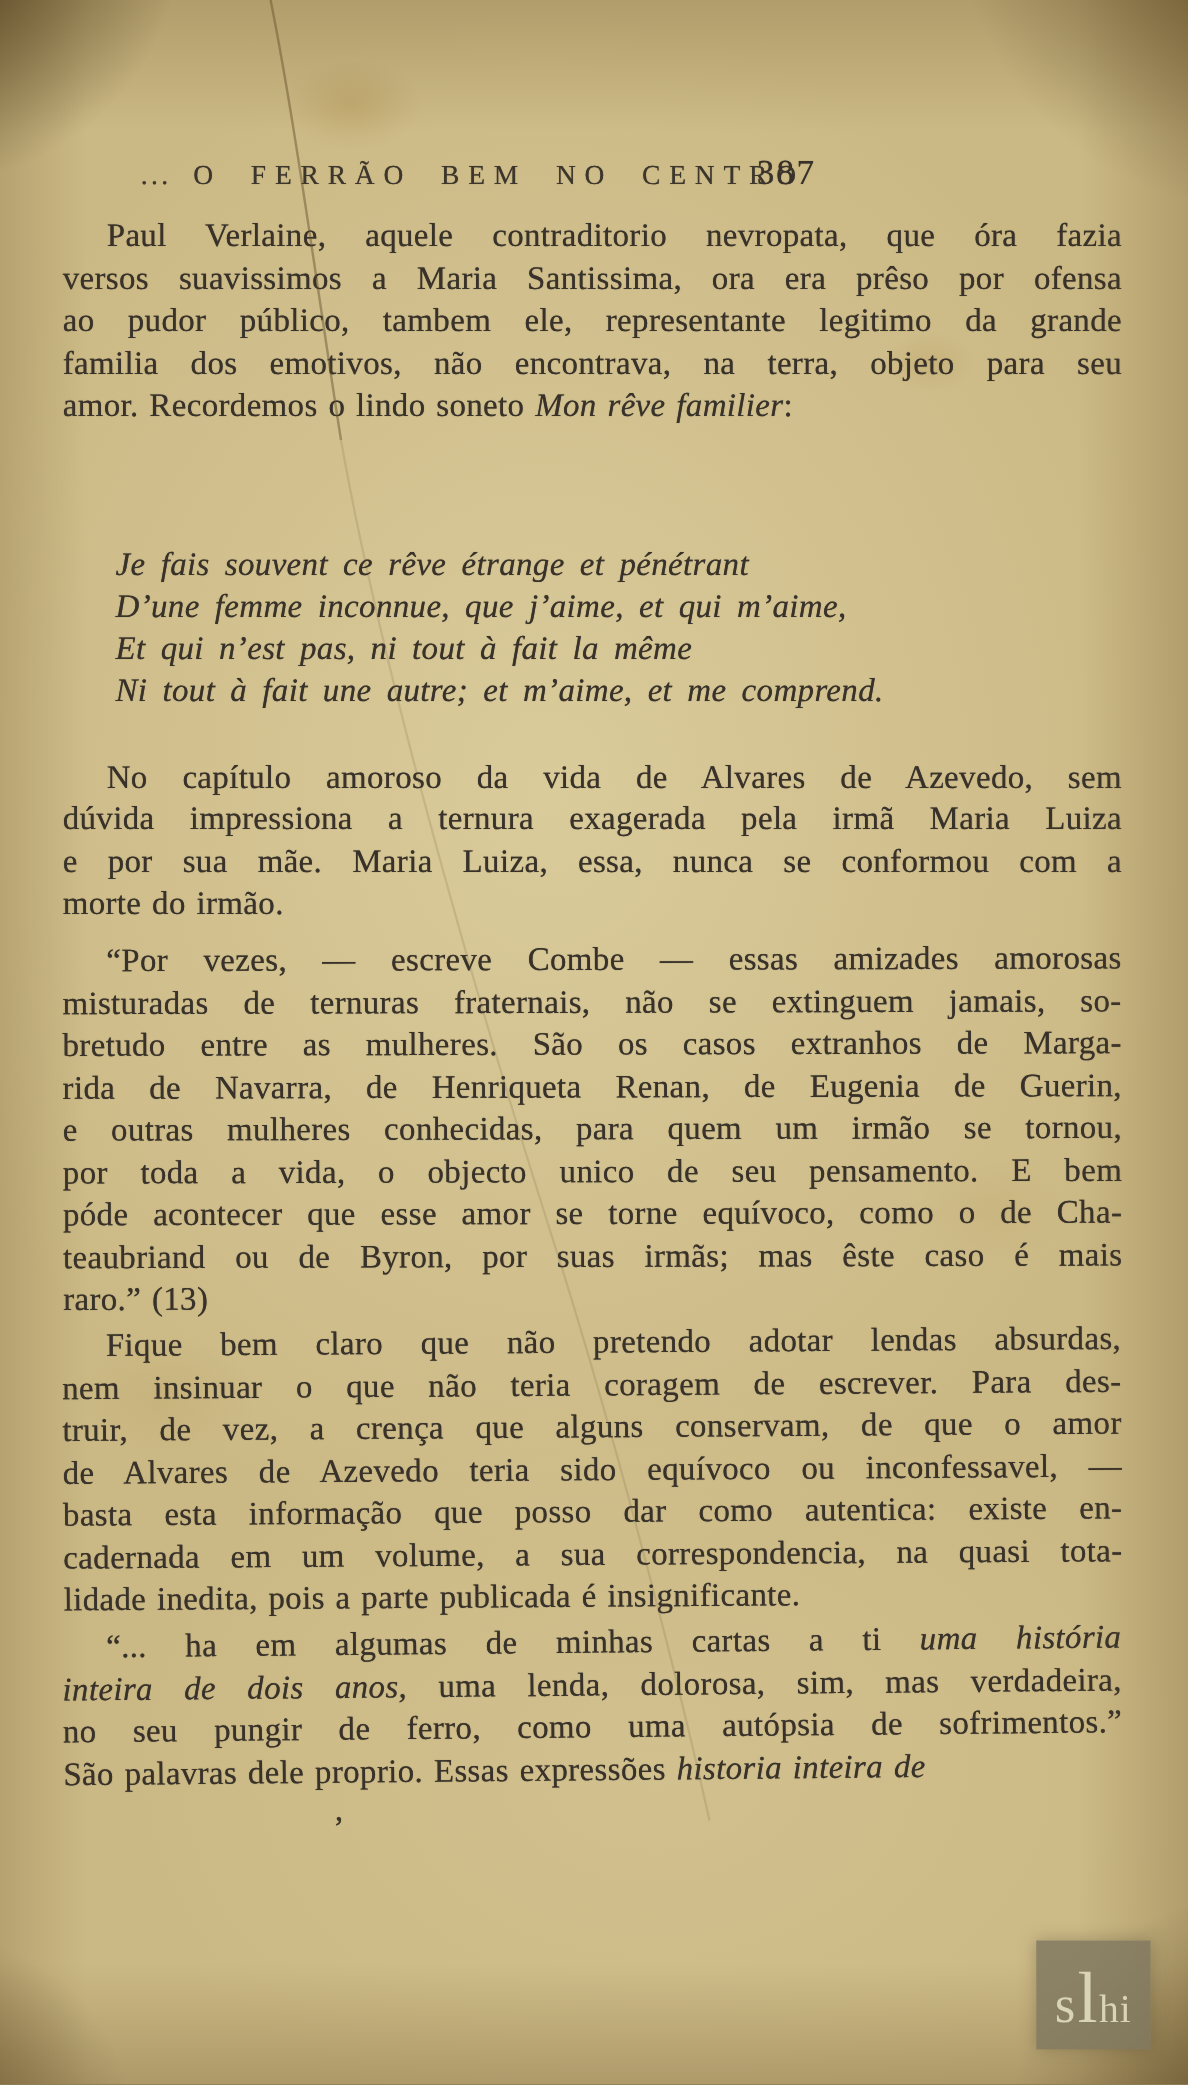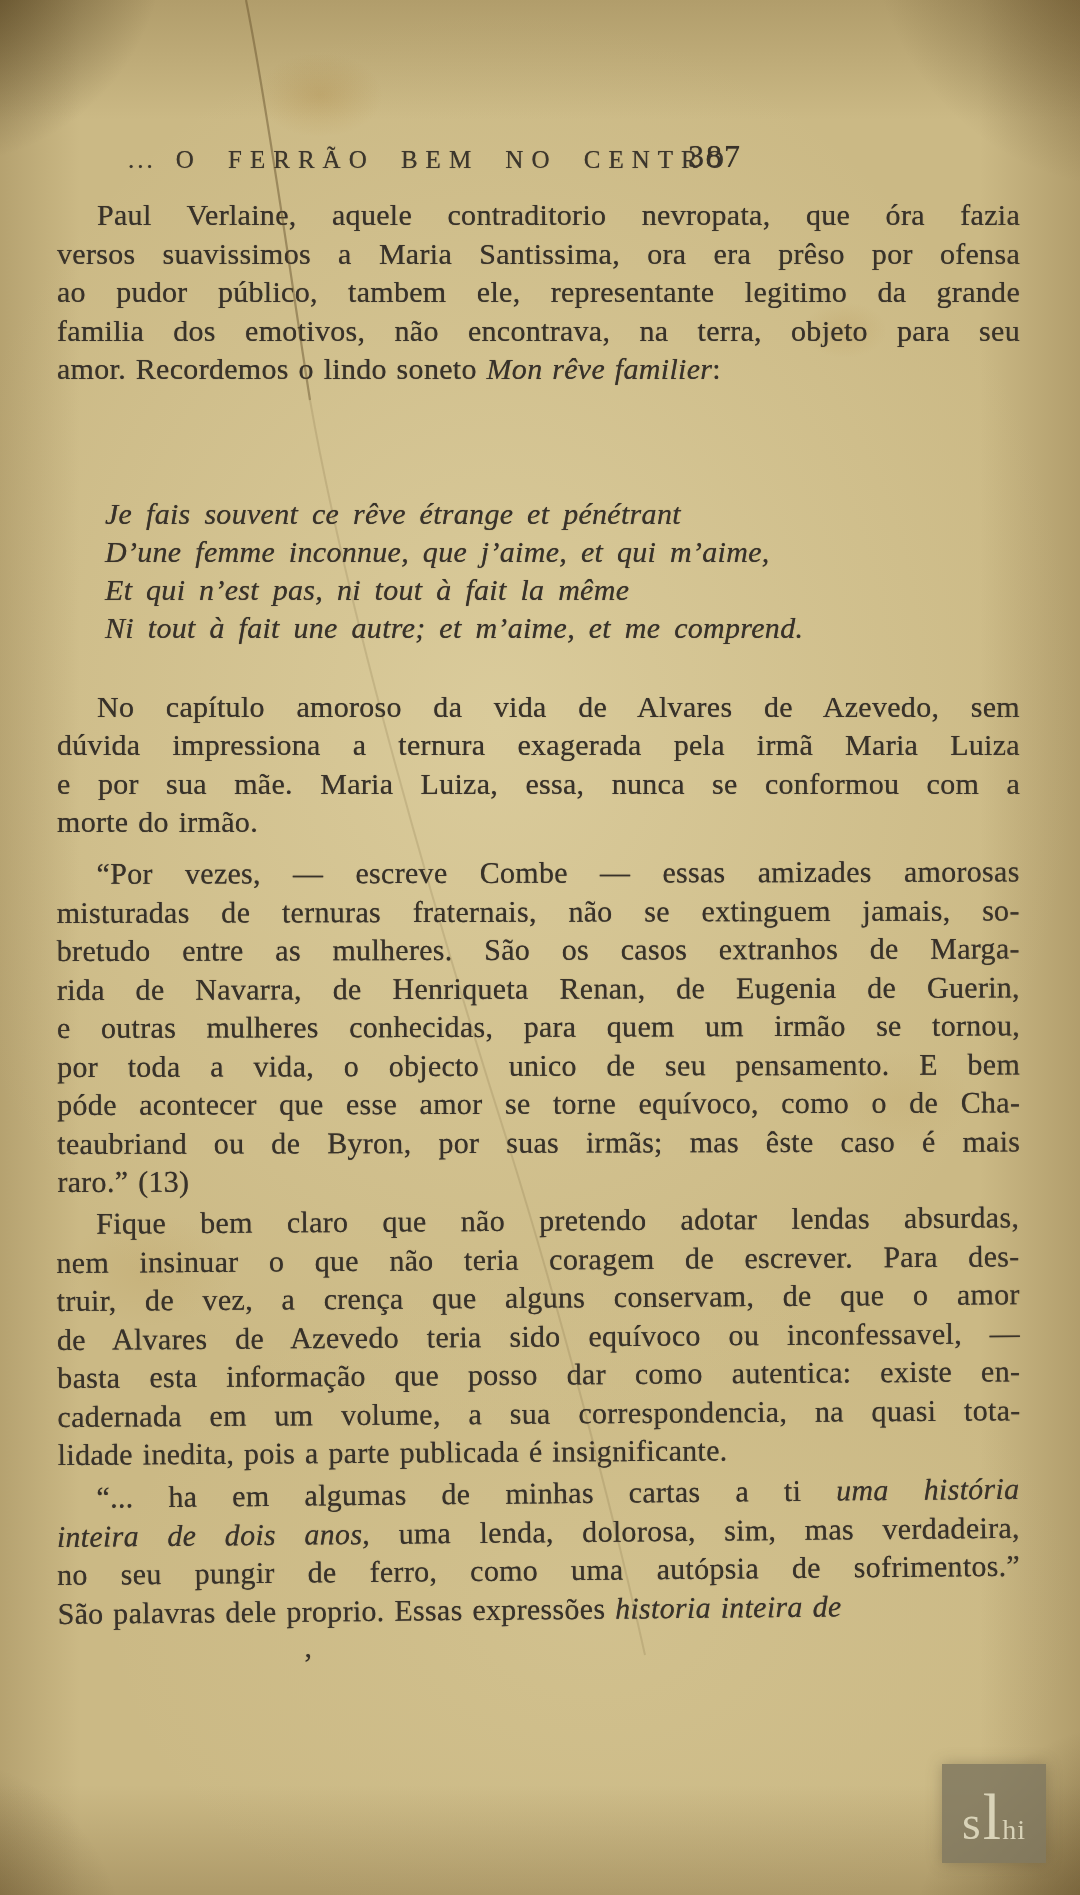--- a/index.html
+++ b/index.html
@@ -78,21 +78,21 @@
     position:absolute;left:942px;top:1764px;z-index:6;
     width:104px;height:99px;
     background:rgba(128,120,95,0.85);
     display:flex;align-items:baseline;justify-content:center;
     padding-top:20px;box-sizing:border-box;
     box-shadow:0 0 14px rgba(80,70,45,0.35);
   }
   .wm span{color:#d9d3b8;line-height:1;}
   .wm .wm-s{font-size:48px;}
   .wm .wm-l{font-size:66px;margin:0 1px 0 2px;}
-  .wm .wm-hi{font-size:28px;letter-spacing:1px;}
+  .wm .wm-hi{font-size:36px;letter-spacing:1px;}
 </style>
 </head>
 <body>
 
 <div class="page">
   <div class="stains"></div>
 
   <div class="hdr-title"><span class="hdr-dots">...</span><span>O FERRÃO BEM NO CENTRO</span></div>
   <div class="hdr-num">387</div>
 

